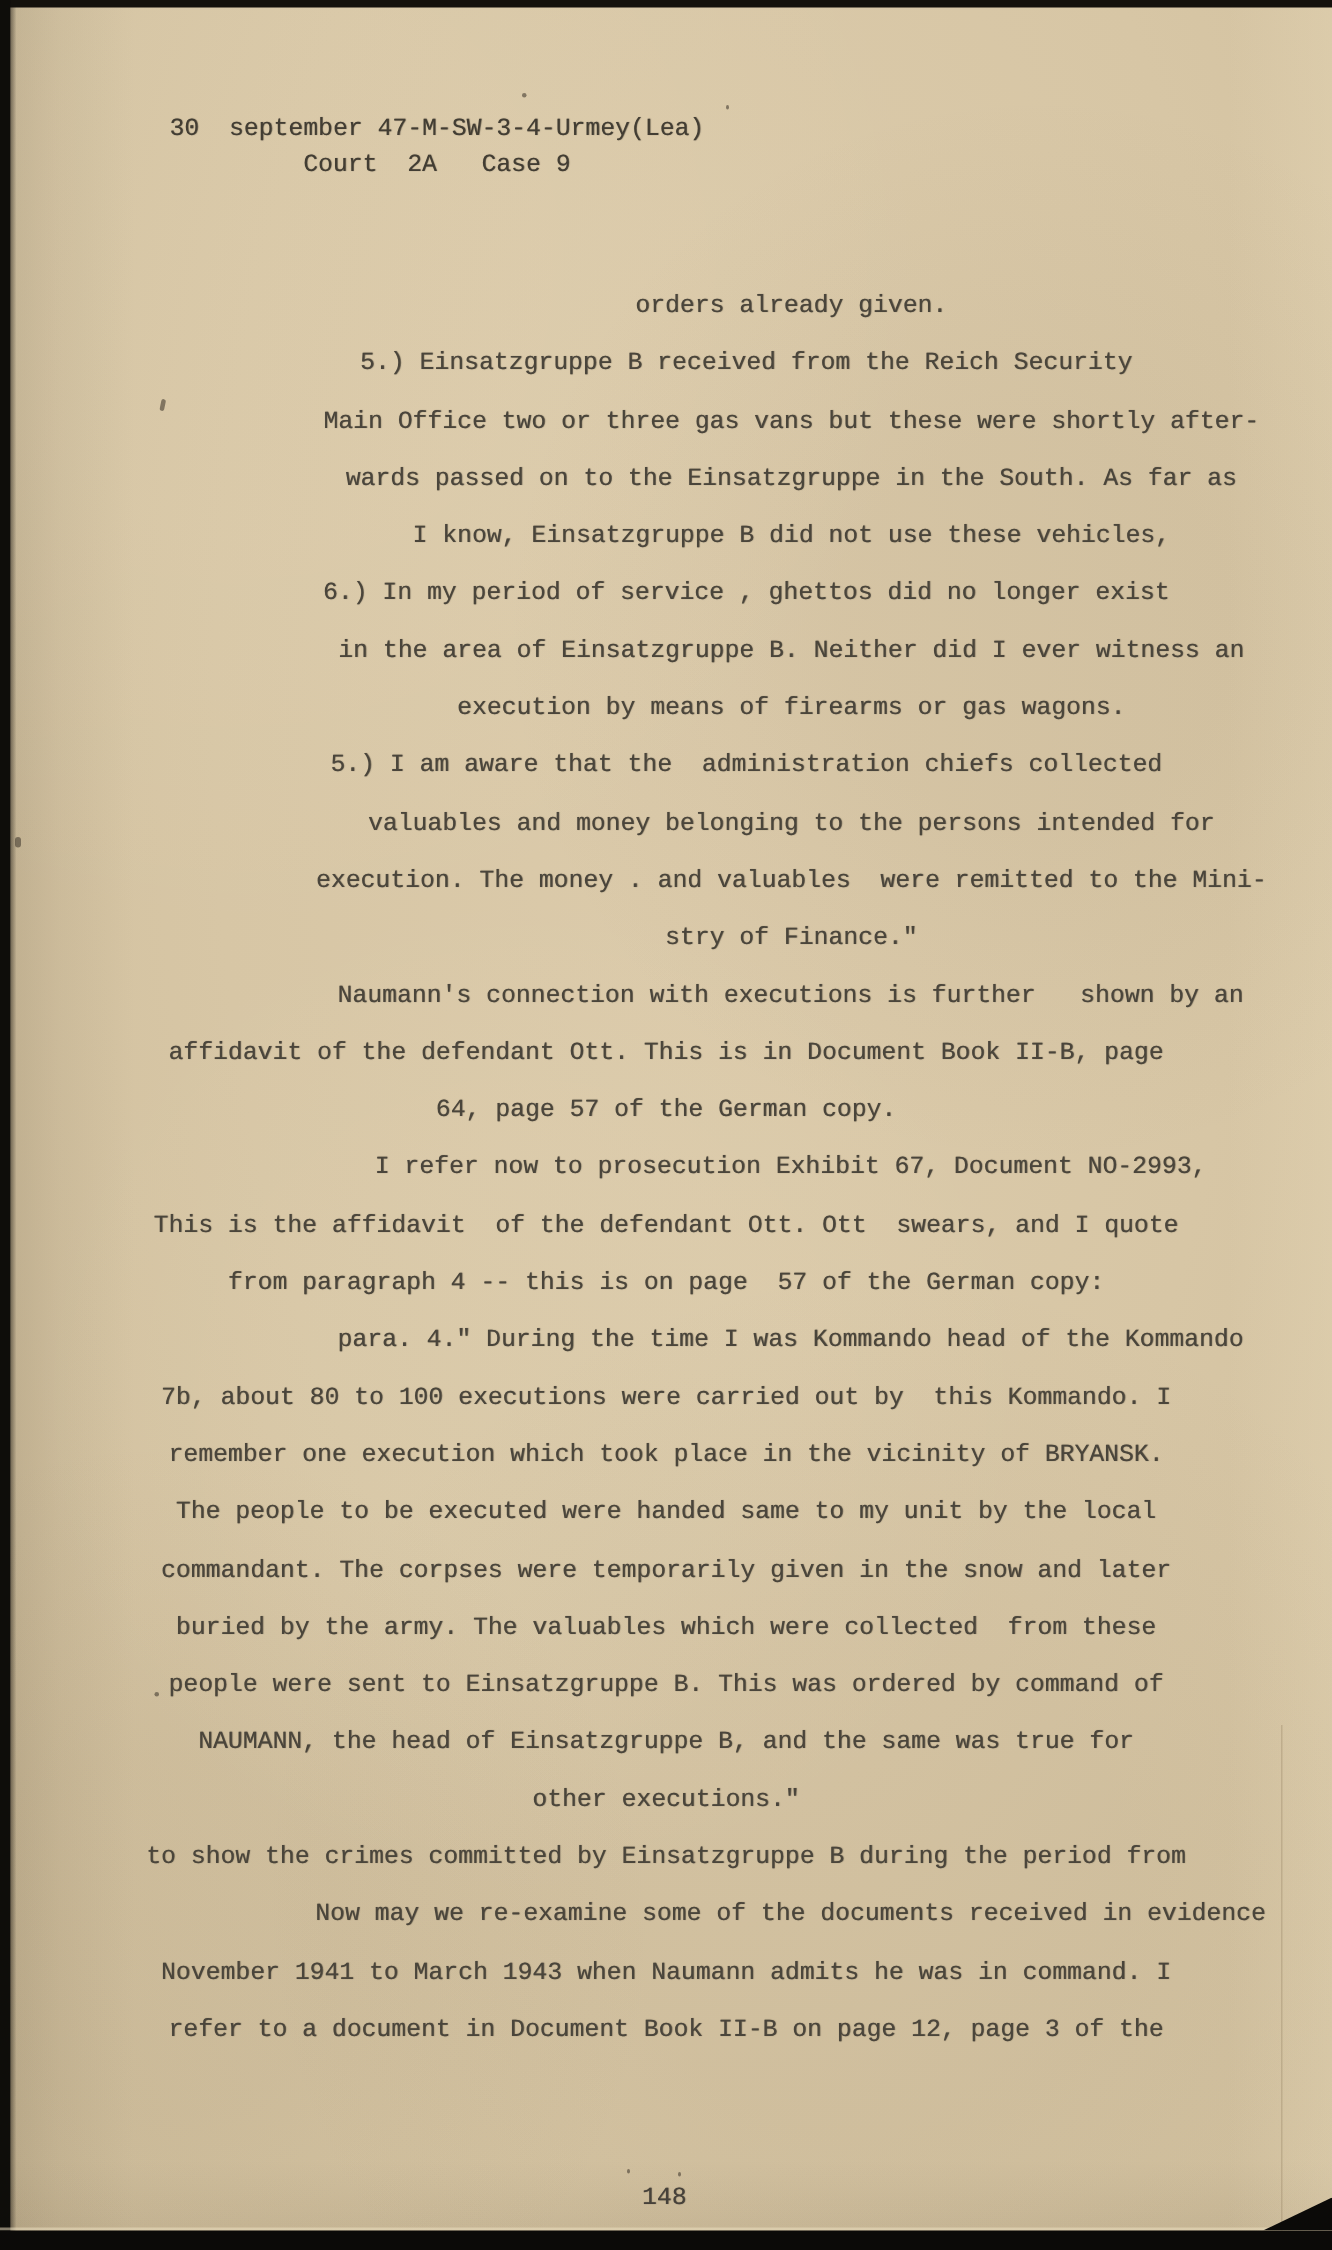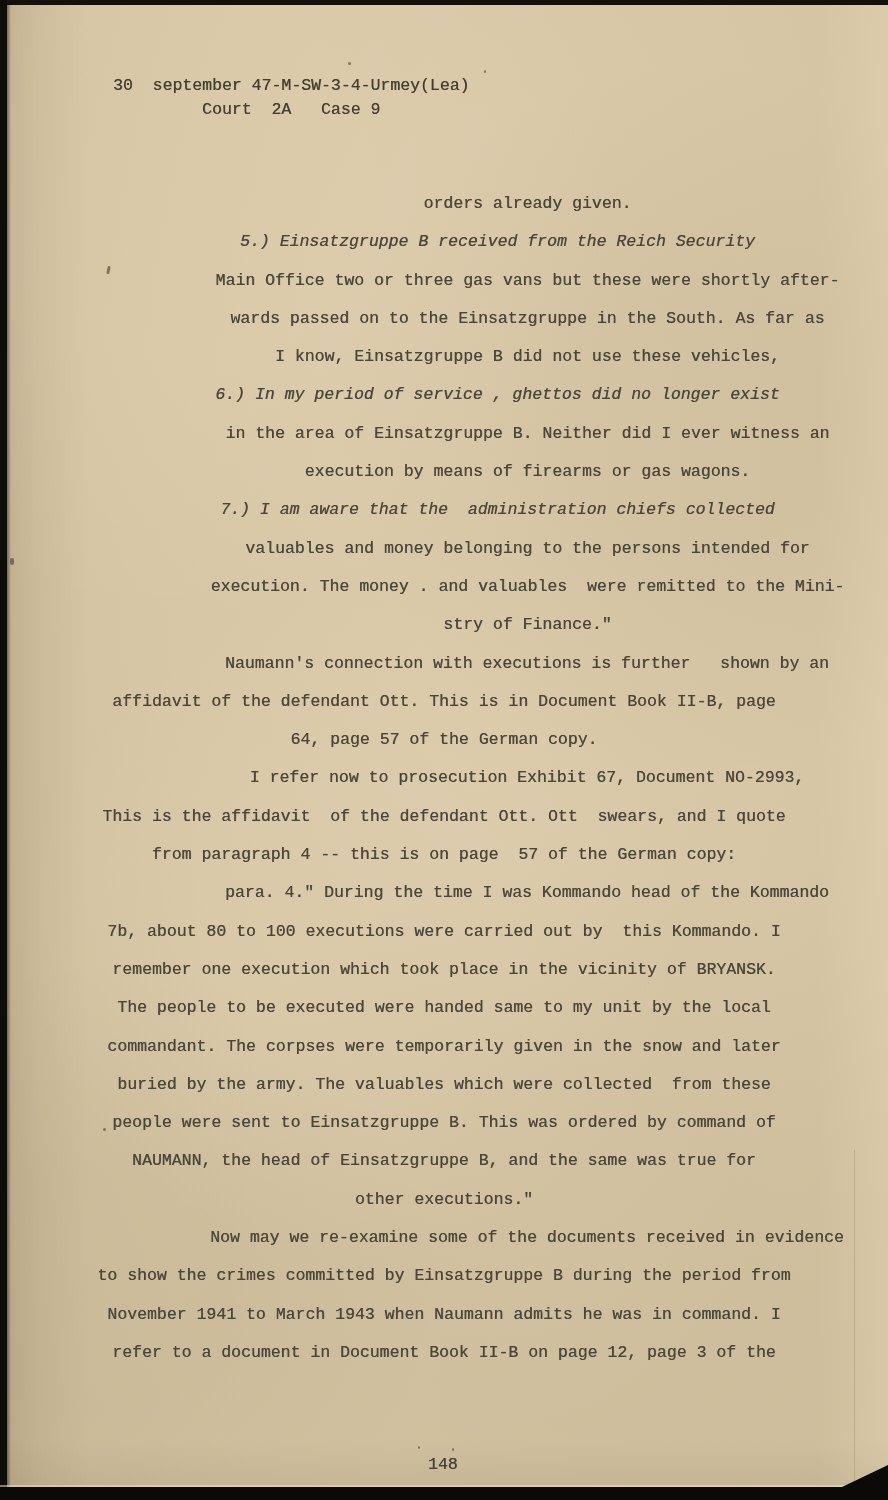--- a/index.html
+++ b/index.html
@@ -46,21 +46,21 @@
     position:absolute;top:74px;left:113px;
     font-size:16.5px;color:#423d33;
   }
   .header .hline{height:23.5px;line-height:23.5px;white-space:pre;}
   .body-text{
     position:absolute;top:185px;left:0;right:0;
     font-size:16.5px;
   }
   .line{height:38.3px;line-height:38.3px;white-space:pre;}
   .q{padding-left:167px;}
-  .qi{padding-left:107px;font-style:italic;}
+  .qi{padding-left:107px;}
   .m{}
   .mi{padding-left:166px;}
   .footer{
     position:absolute;top:1456px;left:428px;
     font-size:16.5px;line-height:17px;white-space:pre;color:#46413a;
   }
   .speck{position:absolute;background:rgba(70,62,50,.6);border-radius:50%;}
   .s1{left:107px;top:266px;width:3px;height:8px;border-radius:2px;transform:rotate(12deg);}
   .s2{left:10px;top:558px;width:4px;height:7px;border-radius:2px;}
   .s3{left:348px;top:62px;width:3px;height:3px;}
@@ -83,41 +83,41 @@
 
   <div class="body-text typewriter">
       <div class="line q">orders already given.</div>
       <div class="line qi">5.) Einsatzgruppe B received from the Reich Security</div>
       <div class="line q">Main Office two or three gas vans but these were shortly after-</div>
       <div class="line q">wards passed on to the Einsatzgruppe in the South. As far as</div>
       <div class="line q">I know, Einsatzgruppe B did not use these vehicles,</div>
       <div class="line qi">6.) In my period of service , ghettos did no longer exist</div>
       <div class="line q">in the area of Einsatzgruppe B. Neither did I ever witness an</div>
       <div class="line q">execution by means of firearms or gas wagons.</div>
-      <div class="line qi">7.) I am aware that the  administration chiefs collected</div>
+      <div class="line qi">5.) I am aware that the  administration chiefs collected</div>
       <div class="line q">valuables and money belonging to the persons intended for</div>
       <div class="line q">execution. The money . and valuables  were remitted to the Mini-</div>
       <div class="line q">stry of Finance."</div>
       <div class="line mi">Naumann's connection with executions is further   shown by an</div>
       <div class="line m">affidavit of the defendant Ott. This is in Document Book II-B, page</div>
       <div class="line m">64, page 57 of the German copy.</div>
       <div class="line mi">I refer now to prosecution Exhibit 67, Document NO-2993,</div>
       <div class="line m">This is the affidavit  of the defendant Ott. Ott  swears, and I quote</div>
       <div class="line m">from paragraph 4 -- this is on page  57 of the German copy:</div>
       <div class="line mi">para. 4." During the time I was Kommando head of the Kommando</div>
       <div class="line m">7b, about 80 to 100 executions were carried out by  this Kommando. I</div>
       <div class="line m">remember one execution which took place in the vicinity of BRYANSK.</div>
       <div class="line m">The people to be executed were handed same to my unit by the local</div>
       <div class="line m">commandant. The corpses were temporarily given in the snow and later</div>
       <div class="line m">buried by the army. The valuables which were collected  from these</div>
       <div class="line m">people were sent to Einsatzgruppe B. This was ordered by command of</div>
       <div class="line m">NAUMANN, the head of Einsatzgruppe B, and the same was true for</div>
       <div class="line m">other executions."</div>
+      <div class="line m">to show the crimes committed by Einsatzgruppe B during the period from</div>
       <div class="line mi">Now may we re-examine some of the documents received in evidence</div>
-      <div class="line m">to show the crimes committed by Einsatzgruppe B during the period from</div>
       <div class="line m">November 1941 to March 1943 when Naumann admits he was in command. I</div>
       <div class="line m">refer to a document in Document Book II-B on page 12, page 3 of the</div>
     </div>
 
   <div class="footer typewriter">148</div>
 
   <div class="speck s1"></div>
   <div class="speck s2"></div>
   <div class="speck s3"></div>
   <div class="speck s4"></div>

